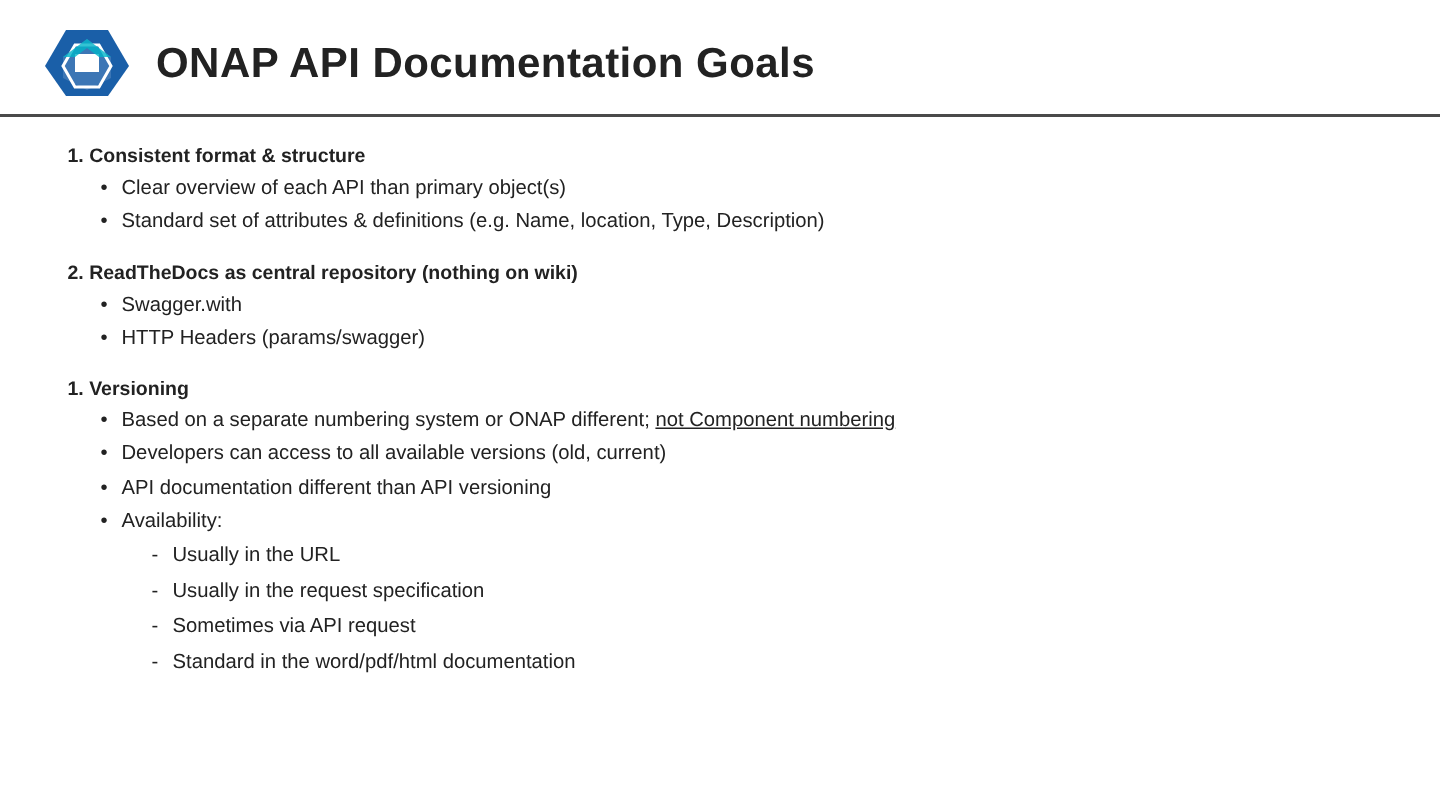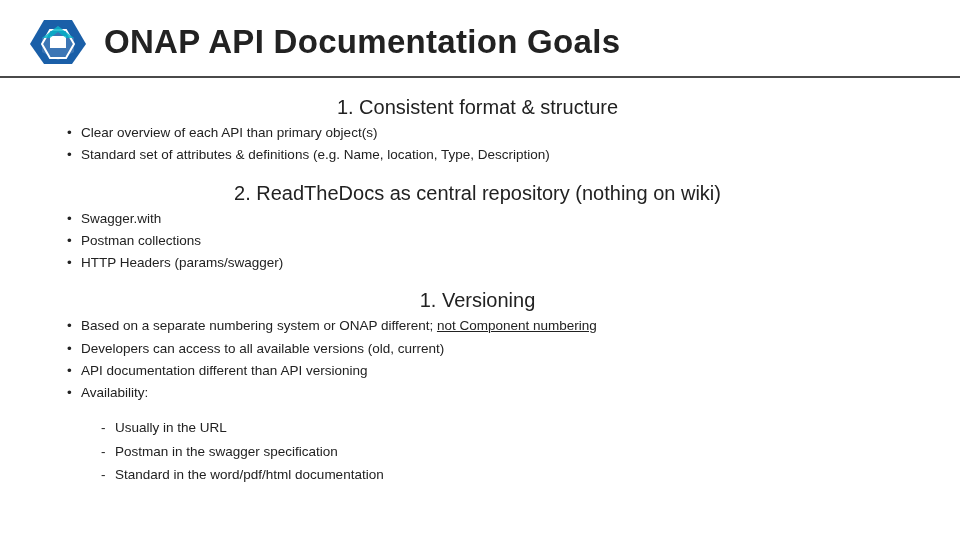--- a/index.html
+++ b/index.html
@@ -23,39 +23,38 @@
     }
 
     .logo {
       width: 56px;
       height: 48px;
       margin-right: 18px;
       flex-shrink: 0;
     }
 
     .title {
-      font-size: 33px;
+      font-size: 28px;
       font-weight: 700;
       color: #222;
       letter-spacing: 0.3px;
     }
 
     .content {
       padding: 0 50px 0 45px;
     }
 
     .section {
       margin-bottom: 16px;
     }
 
     .section-title {
-      font-weight: 400;
-      font-size: 20px;
+      font-weight: 700;
+      font-size: 13px;
       margin-bottom: 4px;
-      text-align: center;
     }
 
     .bullet-list {
       list-style: none;
       padding-left: 22px;
     }
 
     .bullet-list li {
       position: relative;
       padding-left: 14px;
@@ -67,21 +66,21 @@
     .bullet-list li::before {
       content: '•';
       position: absolute;
       left: 0;
       color: #222;
     }
 
     .sub-list {
       list-style: none;
       padding-left: 20px;
-      margin-top: 14px;
+      margin-top: 2px;
     }
 
     .sub-list li {
       position: relative;
       padding-left: 14px;
       font-size: 13.5px;
       line-height: 1.6;
     }
 
     .sub-list li::before {
@@ -122,37 +121,37 @@
     <ul class="bullet-list">
       <li>Clear overview of each API than primary object(s)</li>
       <li>Standard set of attributes &amp; definitions (e.g. Name, location, Type, Description)</li>
     </ul>
   </div>
 
   <div class="section">
     <div class="section-title">2. ReadTheDocs as central repository (nothing on wiki)</div>
     <ul class="bullet-list">
       <li>Swagger.with</li>
-      <li>Postman collections</li>
       <li>HTTP Headers (params/swagger)</li>
     </ul>
   </div>
 
   <div class="section">
     <div class="section-title">1. Versioning</div>
     <ul class="bullet-list">
       <li>
         <span>Based on a separate numbering system or ONAP different; </span><span class="underline">not Component numbering</span>
       </li>
       <li>Developers can access to all available versions (old, current)</li>
       <li>API documentation different than API versioning</li>
       <li>
         <span>Availability:</span>
         <ul class="sub-list">
           <li>Usually in the URL</li>
-          <li>Postman in the swagger specification</li>
+          <li>Usually in the request specification</li>
+          <li>Sometimes via API request</li>
           <li>Standard in the word/pdf/html documentation</li>
         </ul>
       </li>
     </ul>
   </div>
 
 </div>
 
 </body></html>

